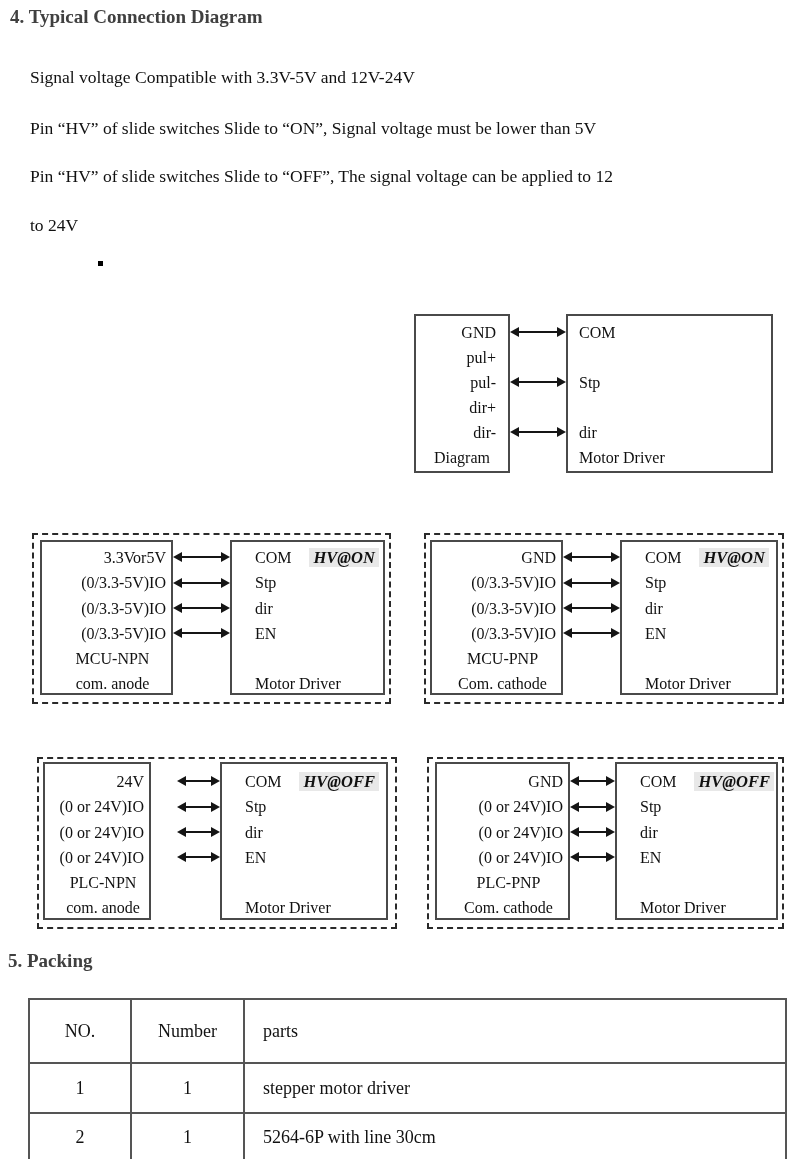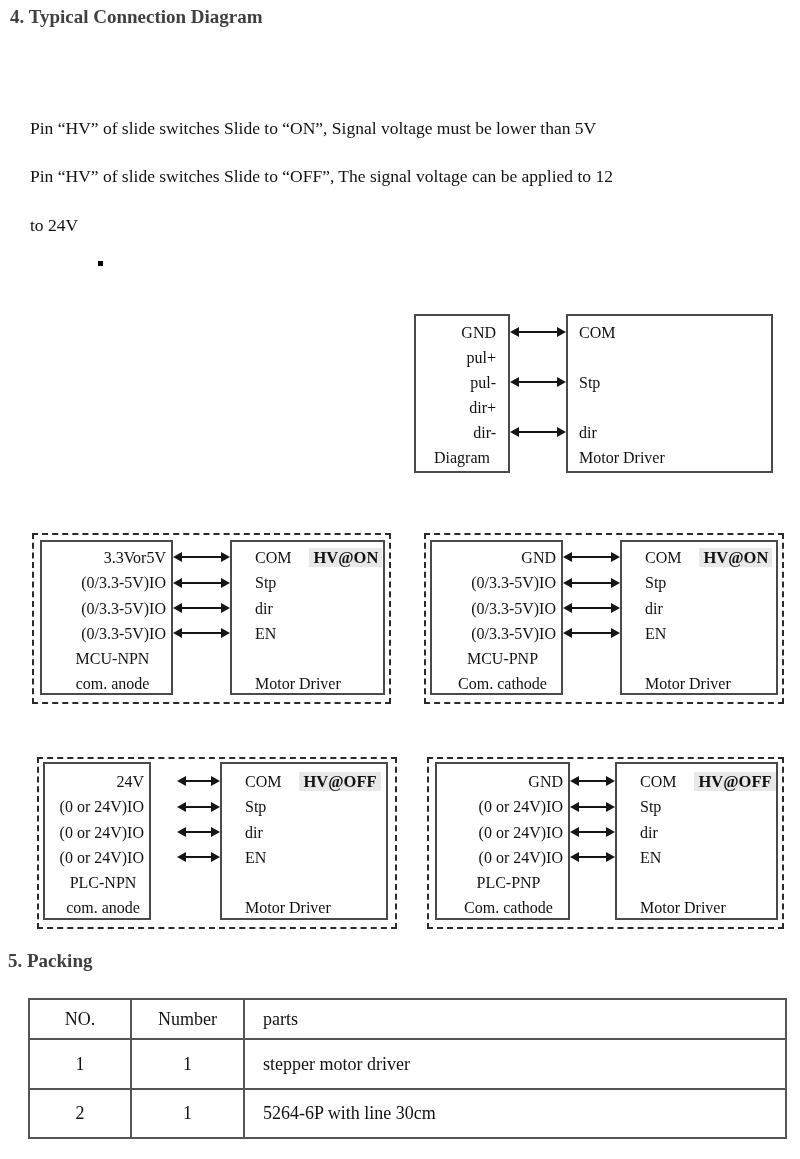--- a/index.html
+++ b/index.html
@@ -12,38 +12,39 @@
        font-size:16px;padding-top:4px;}
   .dashed{position:absolute;border:2px dashed #2a2a2a;box-sizing:border-box;background:#fff;}
   .r25{height:25px;line-height:25px;white-space:nowrap;}
   .r253{height:25.3px;line-height:25.3px;white-space:nowrap;margin-left:12px;}
   .ra12{text-align:right;padding-right:12px;}
   .ra5{text-align:right;padding-right:5px;}
   .ctr{text-align:center;}
   .lb{padding-left:11px;}
   .pt3{padding-top:3px;}
   .pt5{padding-top:5px;}
-  .hv{font-weight:bold;background:#e8e8e8;padding:0 4px;margin-left:18px;font-size:16.5px;}
+  .hv{font-weight:bold;background:#e8e8e8;padding:0 4px;margin-left:18px;font-size:16.5px;font-style:italic;}
   .arr{position:absolute;height:0;border-top:2px solid #151515;}
   .arr::before{content:"";position:absolute;left:-2px;top:-6px;width:0;height:0;
                border:5px solid transparent;border-left:0;border-right:9px solid #151515;}
   .arr::after{content:"";position:absolute;right:-2px;top:-6px;width:0;height:0;
               border:5px solid transparent;border-right:0;border-left:9px solid #151515;}
   .ptable{position:absolute;left:28px;top:998px;border-collapse:collapse;font-size:18px;
           table-layout:fixed;width:757px;}
   .ptable td{border:2px solid #555;overflow:hidden;white-space:nowrap;}
   .tc{text-align:center;}
   .tl{text-align:left;padding-left:18px;}
 </style>
 </head>
 <body>
 
 <div class="page">
 
   <div class="h" style="left:10px;top:6px">4. Typical Connection Diagram</div>
+  <div class="p" style="top:67px">Signal voltage Compatible with 3.3V-5V and 12V-24V</div>
   <div class="p" style="top:118px">Pin “HV” of slide switches Slide to “ON”, Signal voltage must be lower than 5V</div>
   <div class="p" style="top:166px">Pin “HV” of slide switches Slide to “OFF”, The signal voltage can be applied to 12</div>
   <div class="p" style="top:215px">to 24V</div>
   <div class="dot"></div>
 
   <div class="box" style="left:414px;top:314px;width:96px;height:159px">
     <div class="r25 ra12">GND</div>
     <div class="r25 ra12">pul+</div>
     <div class="r25 ra12">pul-</div>
     <div class="r25 ra12">dir+</div>
@@ -152,21 +153,21 @@
 
   <div class="h" style="left:8px;top:950px">5. Packing</div>
 
   <table class="ptable">
     <colgroup>
         <col style="width:102px">
         <col style="width:113px">
         <col style="width:542px">
       </colgroup>
     <tbody>
-        <tr style="height:40px">
+        <tr style="height:64px">
       <td class="tc">NO.</td>
       <td class="tc">Number</td>
       <td class="tl">parts</td>
     </tr>
     <tr style="height:50px">
       <td class="tc">1</td>
       <td class="tc">1</td>
       <td class="tl">stepper motor driver</td>
     </tr>
     <tr style="height:49px">

